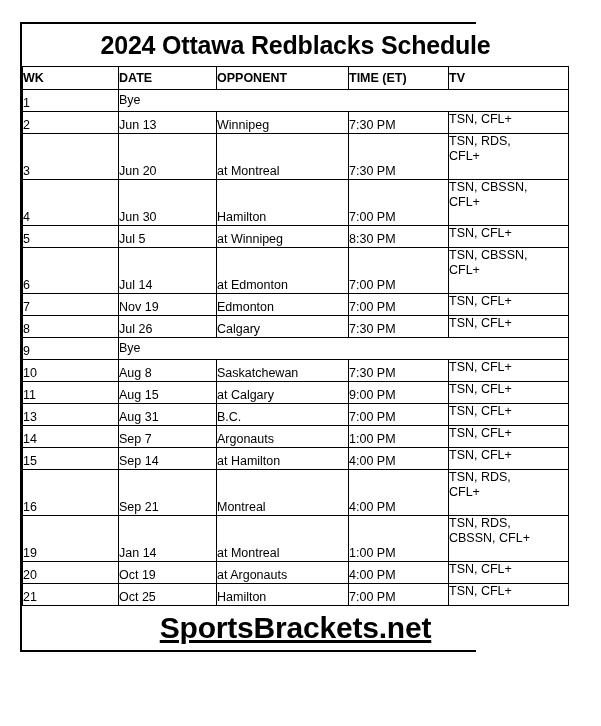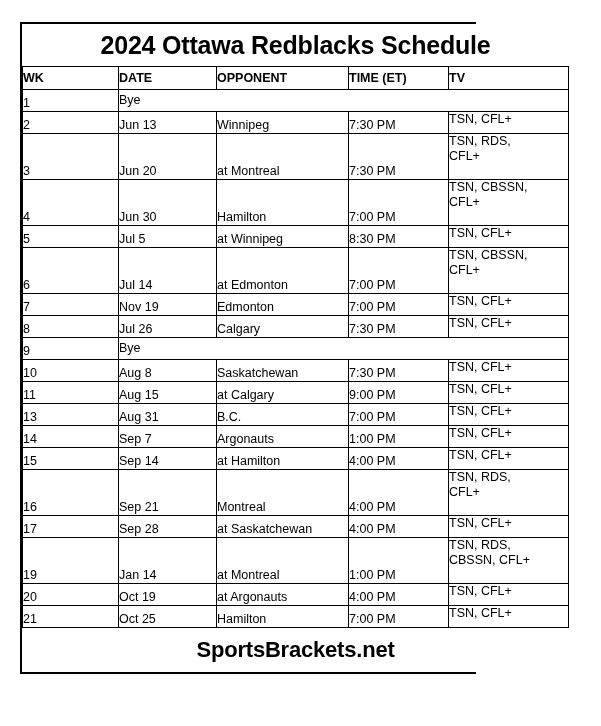--- a/index.html
+++ b/index.html
@@ -96,22 +96,23 @@
   
   .footer-cell {
     text-align: center;
     height: 44px;
     vertical-align: middle;
     border-left: none !important;
     border-right: none !important;
     border-bottom: none !important;
   }
   .footer-text {
-    font-size: 22px;
+    font-size: 30px;
     font-weight: bold;
+    text-decoration: underline;
     letter-spacing: -0.2px;
     white-space: nowrap;
   }
 
   .tv-line { display: block; }
 </style>
 </head>
 <body>
 
 <div id="schedule-frame">
@@ -257,29 +258,20 @@
         <tr class="row-tall">
           <td class="cell">16</td>
           <td class="cell">Sep 21</td>
           <td class="cell">Montreal</td>
           <td class="cell">4:00 PM</td>
           <td class="cell cell-tv">
             <span class="tv-line">TSN, RDS,</span>
             <span class="tv-line">CFL+</span>
           </td>
         </tr>
-        <tr class="row-short">
-          <td class="cell">17</td>
-          <td class="cell">Sep 28</td>
-          <td class="cell">at Saskatchewan</td>
-          <td class="cell">4:00 PM</td>
-          <td class="cell cell-tv">
-            <span class="tv-line">TSN, CFL+</span>
-          </td>
-        </tr>
         <tr class="row-tall">
           <td class="cell">19</td>
           <td class="cell">Jan 14</td>
           <td class="cell">at Montreal</td>
           <td class="cell">1:00 PM</td>
           <td class="cell cell-tv">
             <span class="tv-line">TSN, RDS,</span>
             <span class="tv-line">CBSSN, CFL+</span>
           </td>
         </tr>

